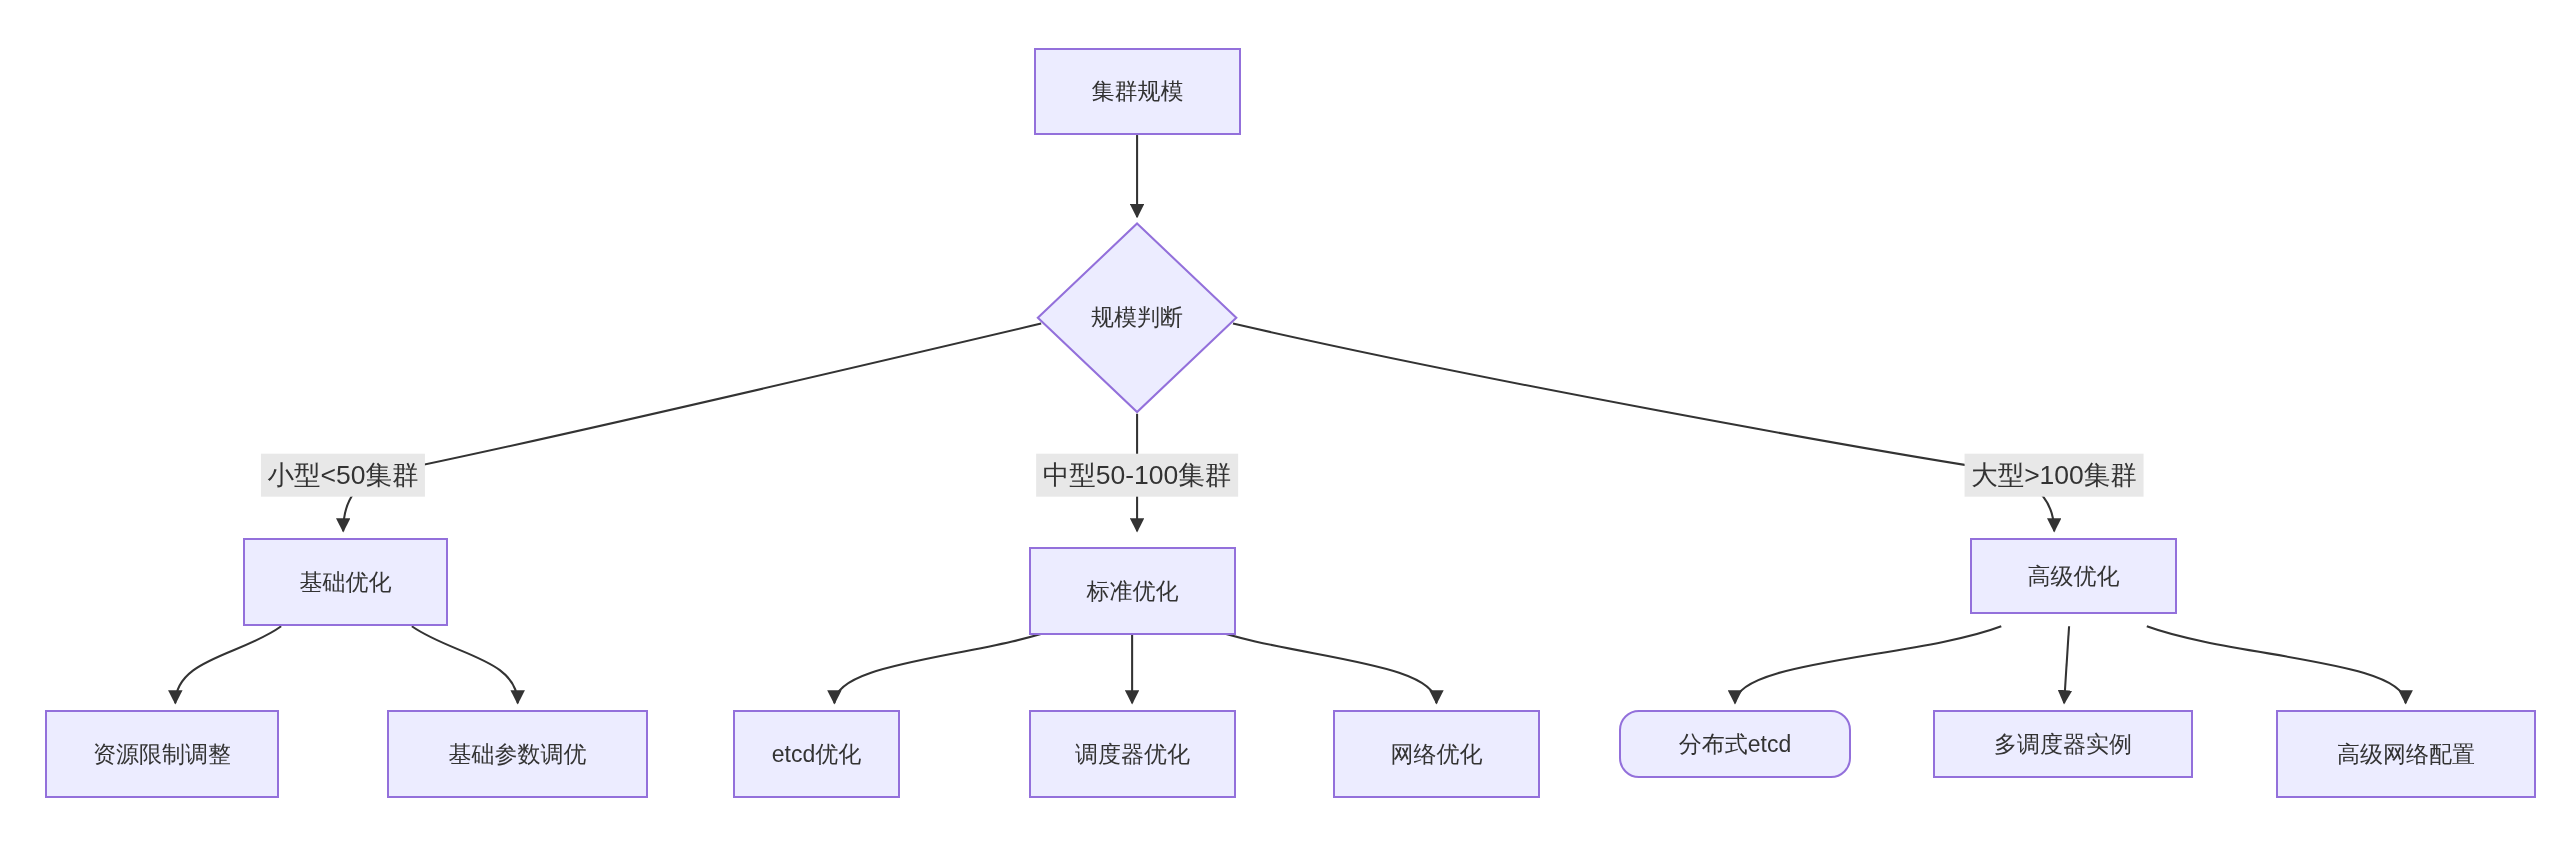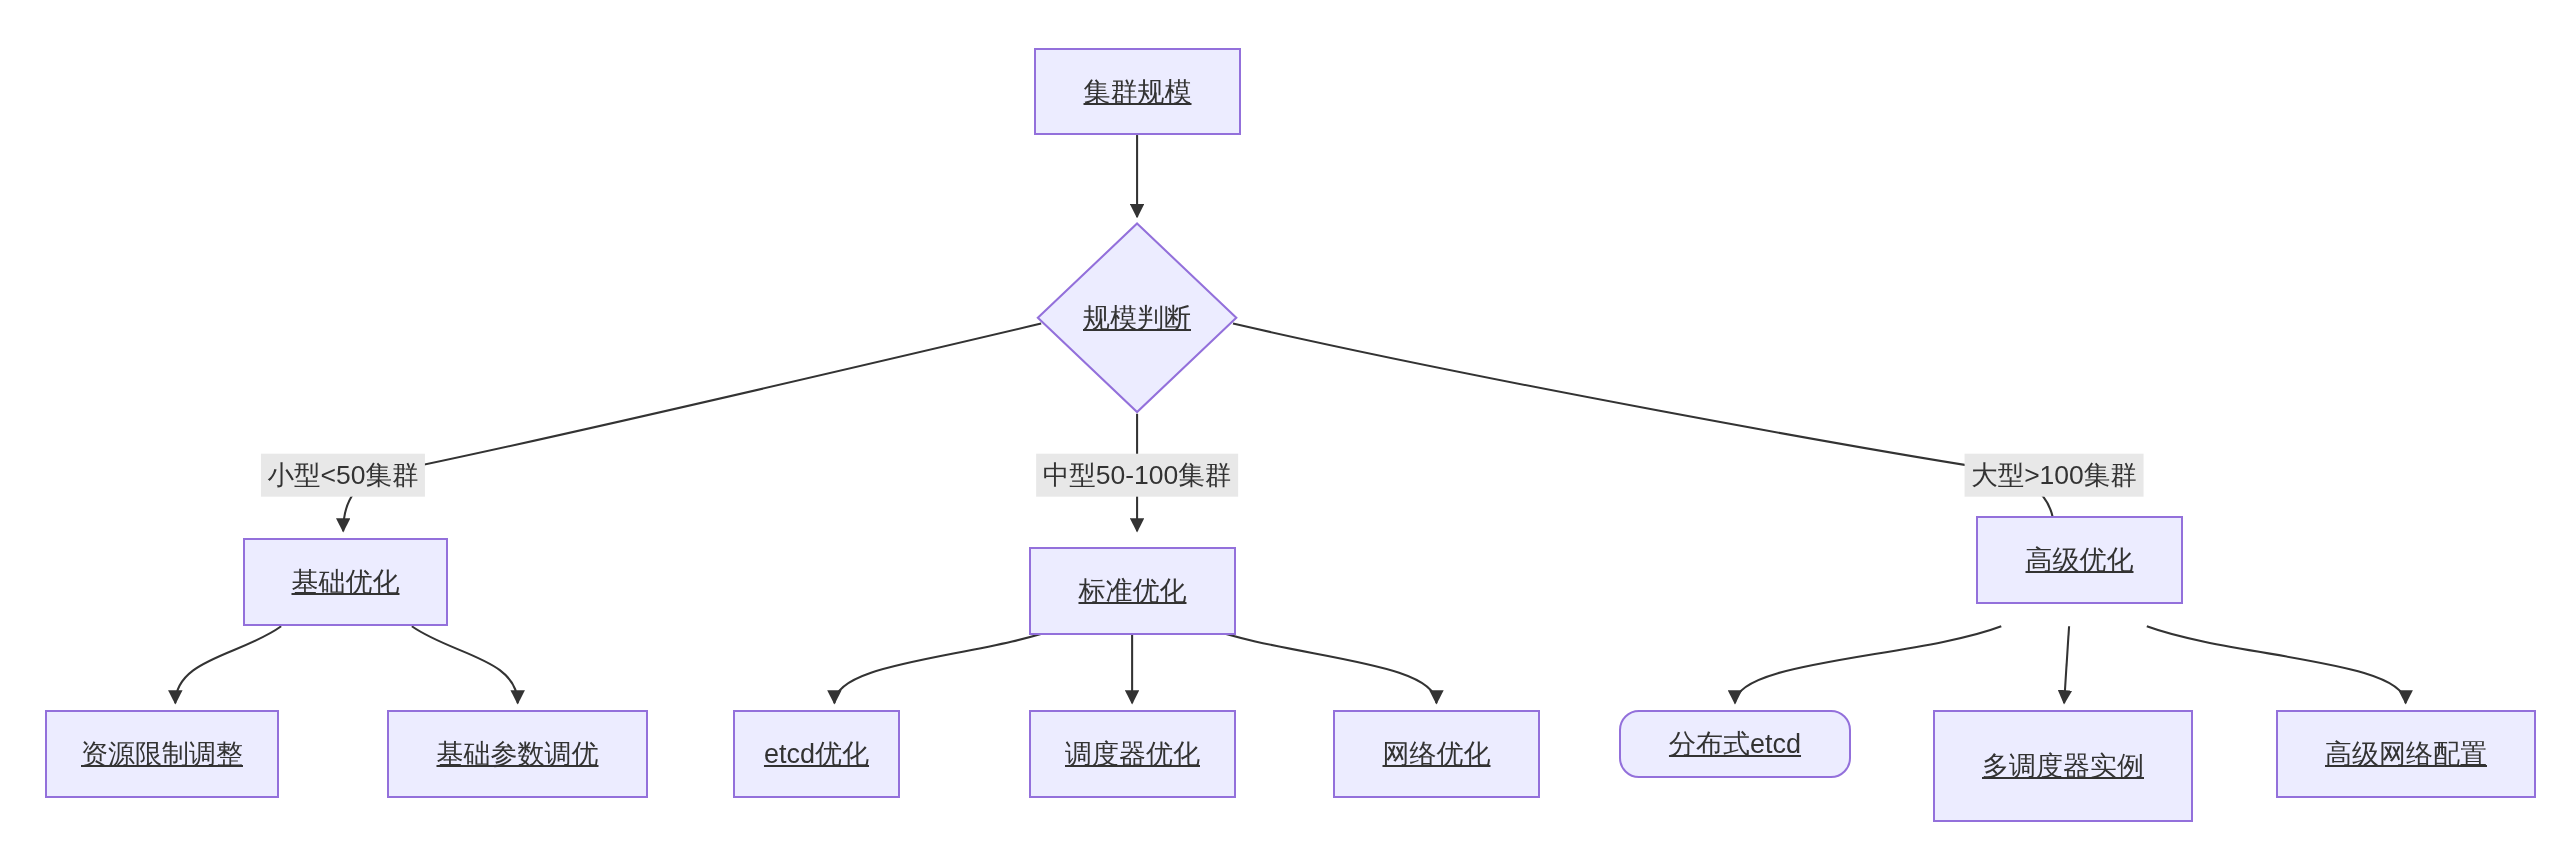--- a/index.html
+++ b/index.html
@@ -21,24 +21,23 @@
   #edges{position:absolute;left:0;top:0;z-index:1;}
   #edges path.edge{fill:none;stroke:var(--edge-color);stroke-width:2.5px;}
   #edges .arrowhead{fill:var(--edge-color);stroke:none;}
   #edges polygon.diamond{fill:var(--node-fill);stroke:var(--node-border);stroke-width:2.5px;}
   .node{
     position:absolute;z-index:2;
     background:var(--node-fill);
     border:2.1px solid var(--node-border);
     display:flex;align-items:center;justify-content:center;
     color:var(--text-color);
-    font-size:27px;
+    font-size:23px;
     box-sizing:border-box;
     white-space:nowrap;
-    text-decoration:underline;
   }
   .node.ghost{ 
     background:transparent;border:none;
   }
   .edge-label{
     position:absolute;z-index:3;
     transform:translate(-50%,-50%);
     background:var(--label-bg);
     color:var(--text-color);
     font-size:26.5px;
@@ -88,21 +87,21 @@
   <div class="node ghost" style="left:1038px;top:223px;width:198px;height:189px;">
     <span>规模判断</span>
   </div>
 
   <div class="node" style="left:243px;top:538px;width:205px;height:88px;">
     <span>基础优化</span>
   </div>
   <div class="node" style="left:1029px;top:538px;width:207px;height:88px;margin-top:9px;">
     <span>标准优化</span>
   </div>
-  <div class="node" style="left:1970px;top:516px;width:207px;height:88px;margin-left:6px;">
+  <div class="node" style="left:1970px;top:538px;width:207px;height:76px;">
     <span>高级优化</span>
   </div>
 
   <div class="node" style="left:45px;top:710px;width:234px;height:88px;">
     <span>资源限制调整</span>
   </div>
   <div class="node" style="left:387px;top:710px;width:261px;height:88px;">
     <span>基础参数调优</span>
   </div>
   <div class="node" style="left:733px;top:710px;width:167px;height:88px;">
@@ -110,21 +109,21 @@
   </div>
   <div class="node" style="left:1029px;top:710px;width:207px;height:88px;">
     <span>调度器优化</span>
   </div>
   <div class="node" style="left:1333px;top:710px;width:207px;height:88px;">
     <span>网络优化</span>
   </div>
   <div class="node" style="left:1619px;top:710px;width:232px;height:68px;border-radius:20px;">
     <span>分布式etcd</span>
   </div>
-  <div class="node" style="left:1933px;top:710px;width:260px;height:112px;text-align:center;">
+  <div class="node" style="left:1933px;top:710px;width:260px;height:68px;text-align:center;">
     <span>多调度器实例</span>
   </div>
   <div class="node" style="left:2276px;top:710px;width:260px;height:88px;">
     <span>高级网络配置</span>
   </div>
 
   <div class="edge-label" style="left:343px;top:475px;">小型&lt;50集群</div>
   <div class="edge-label" style="left:1137px;top:475px;">中型50-100集群</div>
   <div class="edge-label" style="left:2054px;top:475px;">大型&gt;100集群</div>
 

